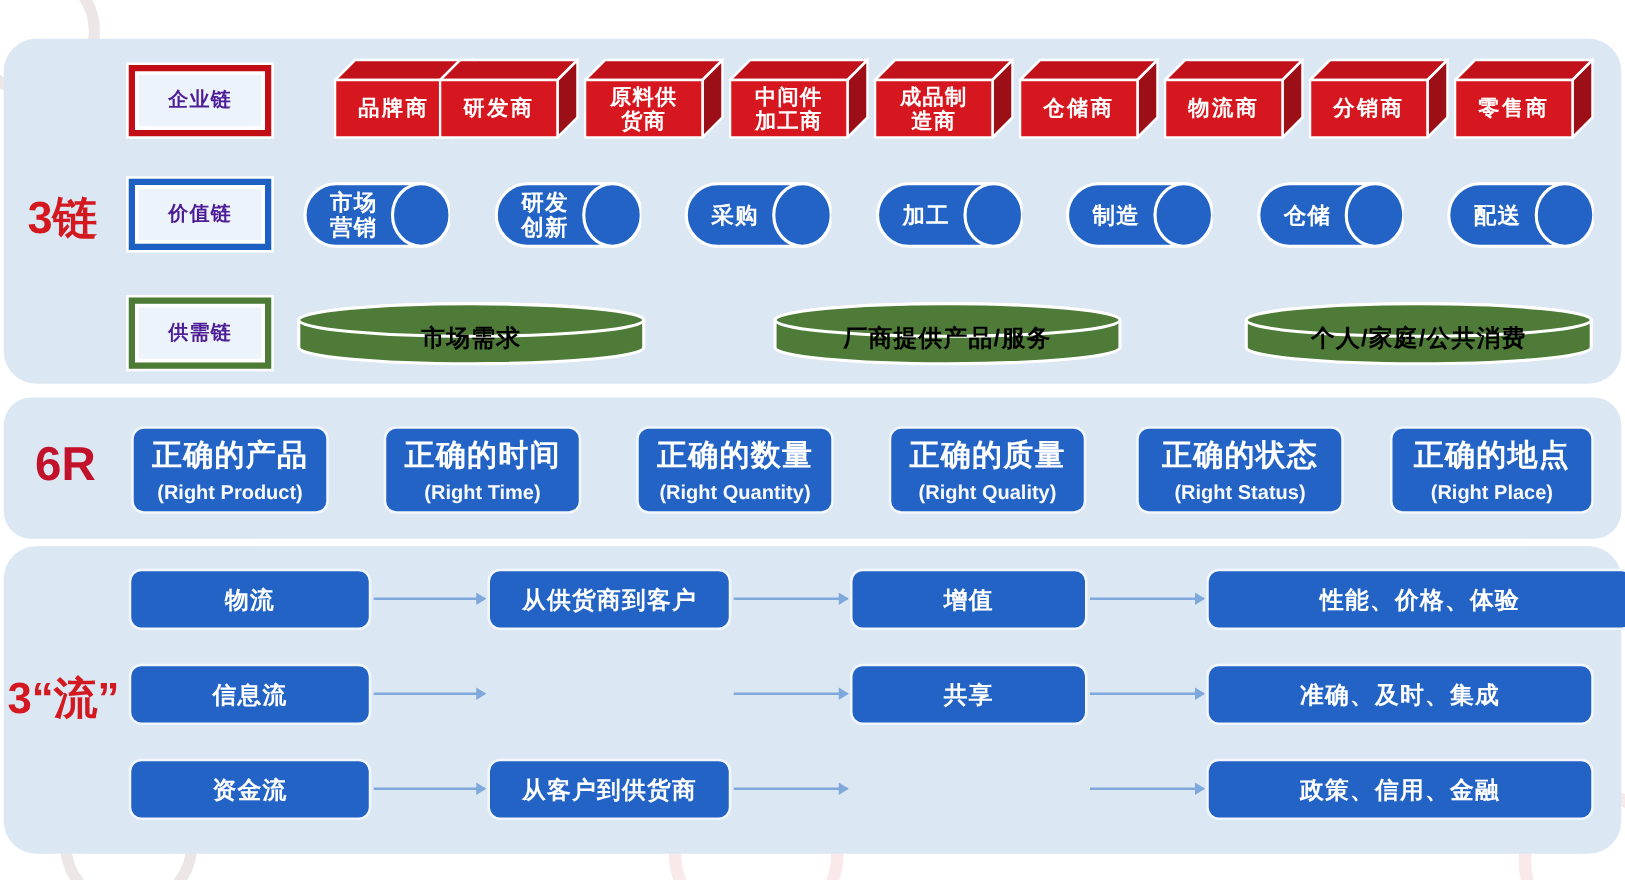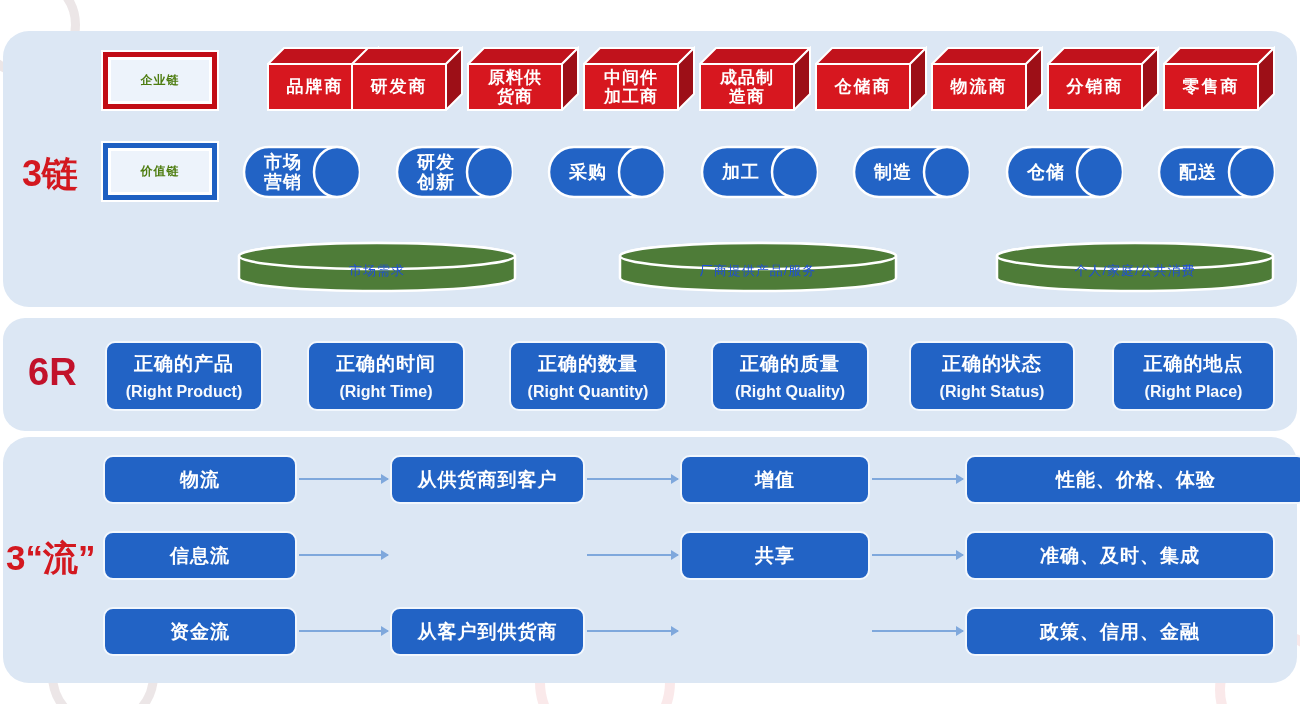--- a/index.html
+++ b/index.html
@@ -12,21 +12,21 @@
 
   .section-label{position:absolute;font-weight:bold;color:#d3181f;white-space:nowrap;}
   #lbl-chains{left:22px;top:150px;font-size:36px;}
   #lbl-6r{left:28px;top:351px;font-size:38px;color:#c2122b;}
   #lbl-flows{left:6px;top:535px;font-size:35px;}
 
   .chain-tag{position:absolute;box-sizing:border-box;width:114px;height:57px;
     display:flex;align-items:center;justify-content:center;
     background:#edf3fb;border:5px solid #c20d15;
     box-shadow:0 0 0 2px #fff, inset 0 0 0 3px #fff;
-    font-size:12px;font-weight:bold;color:#4d7c0f;letter-spacing:1px;}
+    font-size:16px;font-weight:bold;color:#4c1d95;letter-spacing:1px;}
   #tag-value{border-color:#1d5fc2;}
   #tag-supply{border-color:#4d7a35;}
 
   .box3d{position:absolute;width:112px;height:65px;top:46px;}
   .box3d svg{position:absolute;left:0;top:0;}
   .b-label{position:absolute;left:1px;top:18px;width:94px;height:46px;
     display:flex;align-items:center;justify-content:center;
     color:#fff;font-weight:bold;font-size:17px;line-height:1.12;
     letter-spacing:2px;white-space:pre-line;text-align:center;}
 
@@ -34,27 +34,27 @@
   .cyl svg{position:absolute;left:0;top:0;}
   .cyl-label{position:absolute;inset:0;padding-right:36px;box-sizing:border-box;
     display:flex;align-items:center;justify-content:center;
     color:#fff;font-weight:bold;font-size:18px;line-height:1.12;
     white-space:pre-line;text-align:center;letter-spacing:1px;}
 
   .disk{position:absolute;width:280px;height:52px;top:241px;}
   .disk svg{position:absolute;left:0;top:0;}
   .disk-label{position:absolute;inset:0;padding-top:7px;box-sizing:border-box;
     display:flex;align-items:center;justify-content:center;
-    color:#1d4ed8;font-weight:normal;font-size:13px;letter-spacing:1px;}
+    color:#000000;font-weight:bold;font-size:19px;letter-spacing:1px;}
 
   .r6-box{position:absolute;top:341px;height:70px;box-sizing:border-box;
     background:#2263c5;border:2px solid #f2f7fd;border-radius:10px;
     display:flex;flex-direction:column;align-items:center;justify-content:center;
     gap:6px;color:#fff;}
-  .r6-zh{font-size:19px;font-weight:bold;letter-spacing:1px;}
+  .r6-zh{font-size:24px;font-weight:bold;letter-spacing:1px;}
   .r6-en{font-size:16px;font-weight:bold;opacity:.97;}
 
   .flow-box{position:absolute;height:49px;box-sizing:border-box;
     background:#2263c5;border:2px solid #f2f7fd;border-radius:10px;
     display:flex;align-items:center;justify-content:center;
     color:#fff;font-weight:bold;font-size:19px;letter-spacing:1px;}
 
   .arrow{position:absolute;height:2px;background:#7fa8dc;}
   .arrow::after{content:'';position:absolute;right:-1px;top:-4px;
     border-left:8px solid #7fa8dc;border-top:5px solid transparent;border-bottom:5px solid transparent;}
@@ -214,20 +214,21 @@
     <div class="cyl-label">仓储</div>
   </div>
   <div class="cyl" style="left:1157px;">
     <svg width="118" height="54">
         <path d="M27,2 H95 A23,25 0 0 1 95,52 H27 A25,25 0 0 1 27,2 Z" fill="#2263c5" stroke="#fff" stroke-width="2.5"></path>
         <ellipse cx="95" cy="27" rx="23" ry="25" fill="#2263c5" stroke="#fff" stroke-width="2.5"></ellipse>
       </svg>
     <div class="cyl-label">配送</div>
   </div>
 
+  <div class="chain-tag" id="tag-supply" style="left:103px;top:238px;">供需链</div>
 
   <div class="disk" style="left:237px;">
     <svg width="280" height="52">
         <path d="M2,15 A138,13 0 0 1 278,15 L278,37 A138,13 0 0 1 2,37 Z" fill="#4e7c38" stroke="#fff" stroke-width="2.5"></path>
         <ellipse cx="140" cy="15" rx="138" ry="13" fill="#4e7c38" stroke="#fff" stroke-width="2.5"></ellipse>
       </svg>
     <div class="disk-label">市场需求</div>
   </div>
   <div class="disk" style="left:618px;">
     <svg width="280" height="52">

